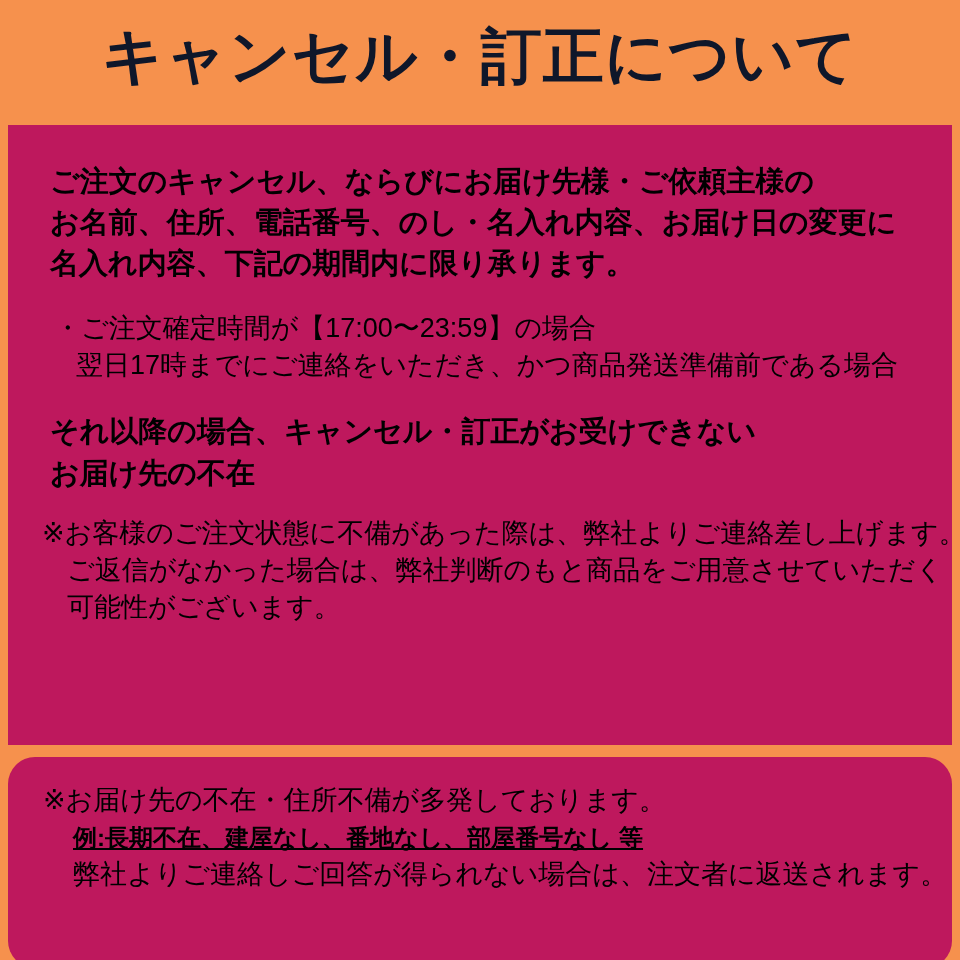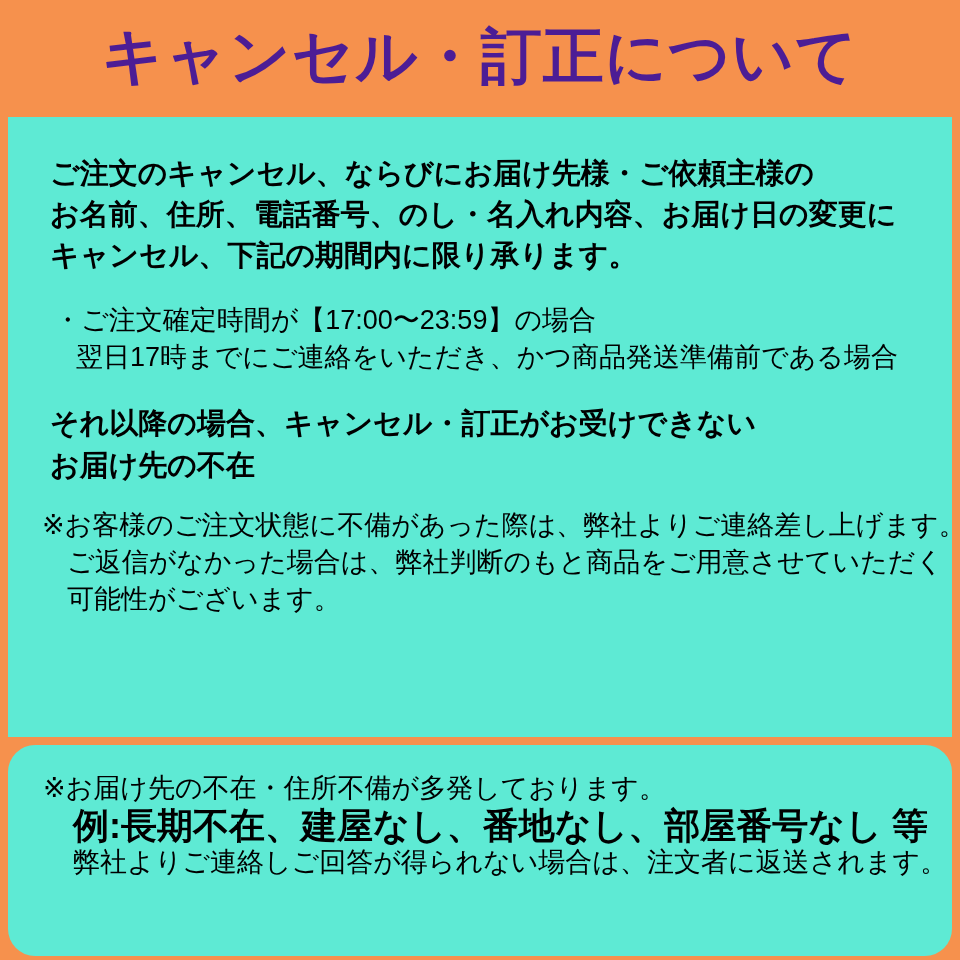--- a/index.html
+++ b/index.html
@@ -16,29 +16,29 @@
     box-sizing: border-box;
   }
   .banner-header {
     height: 113px;
     display: flex;
     align-items: center;
     justify-content: center;
   }
   .banner-title {
     margin: 0;
-    color: #4c1d95;
+    color: #0f172a;
     font-size: 61px;
     font-weight: bold;
     letter-spacing: 1px;
     white-space: nowrap;
   }
   .panel {
-    background: #5eead4;
-    margin: 4px 8px;
+    background: #be185d;
+    margin: 12px 8px;
     box-sizing: border-box;
     overflow: hidden;
   }
   .panel-policy {
     height: 620px;
     padding: 36px 20px 0 42px;
   }
   .panel-delivery {
     height: 211px;
     margin-top: 8px;
@@ -95,35 +95,36 @@
   .delivery-line {
     font-size: 27px;
     line-height: 37px;
     white-space: nowrap;
   }
   .delivery-line.cont {
     margin-left: 30px;
   }
   .delivery-line.example {
     font-weight: bold;
-    font-size: 36px;
+    font-size: 24px;
+    text-decoration: underline;
   }
 </style>
 </head>
 <body>
 
 <div class="banner-header">
   <h1 class="banner-title">キャンセル・訂正について</h1>
 </div>
 
 <div class="panel panel-policy">
   <div class="intro">
     <div class="intro-line">ご注文のキャンセル、ならびにお届け先様・ご依頼主様の</div>
     <div class="intro-line">お名前、住所、電話番号、のし・名入れ内容、お届け日の変更に</div>
-    <div class="intro-line">キャンセル、下記の期間内に限り承ります。</div>
+    <div class="intro-line">名入れ内容、下記の期間内に限り承ります。</div>
   </div>
 
   <div class="cases">
     <div class="case">
       <div class="case-condition">・ご注文確定時間が【17:00〜23:59】の場合</div>
       <div class="case-deadline">翌日17時までにご連絡をいただき、かつ商品発送準備前である場合</div>
     </div>
   </div>
 
   <div class="warning">

